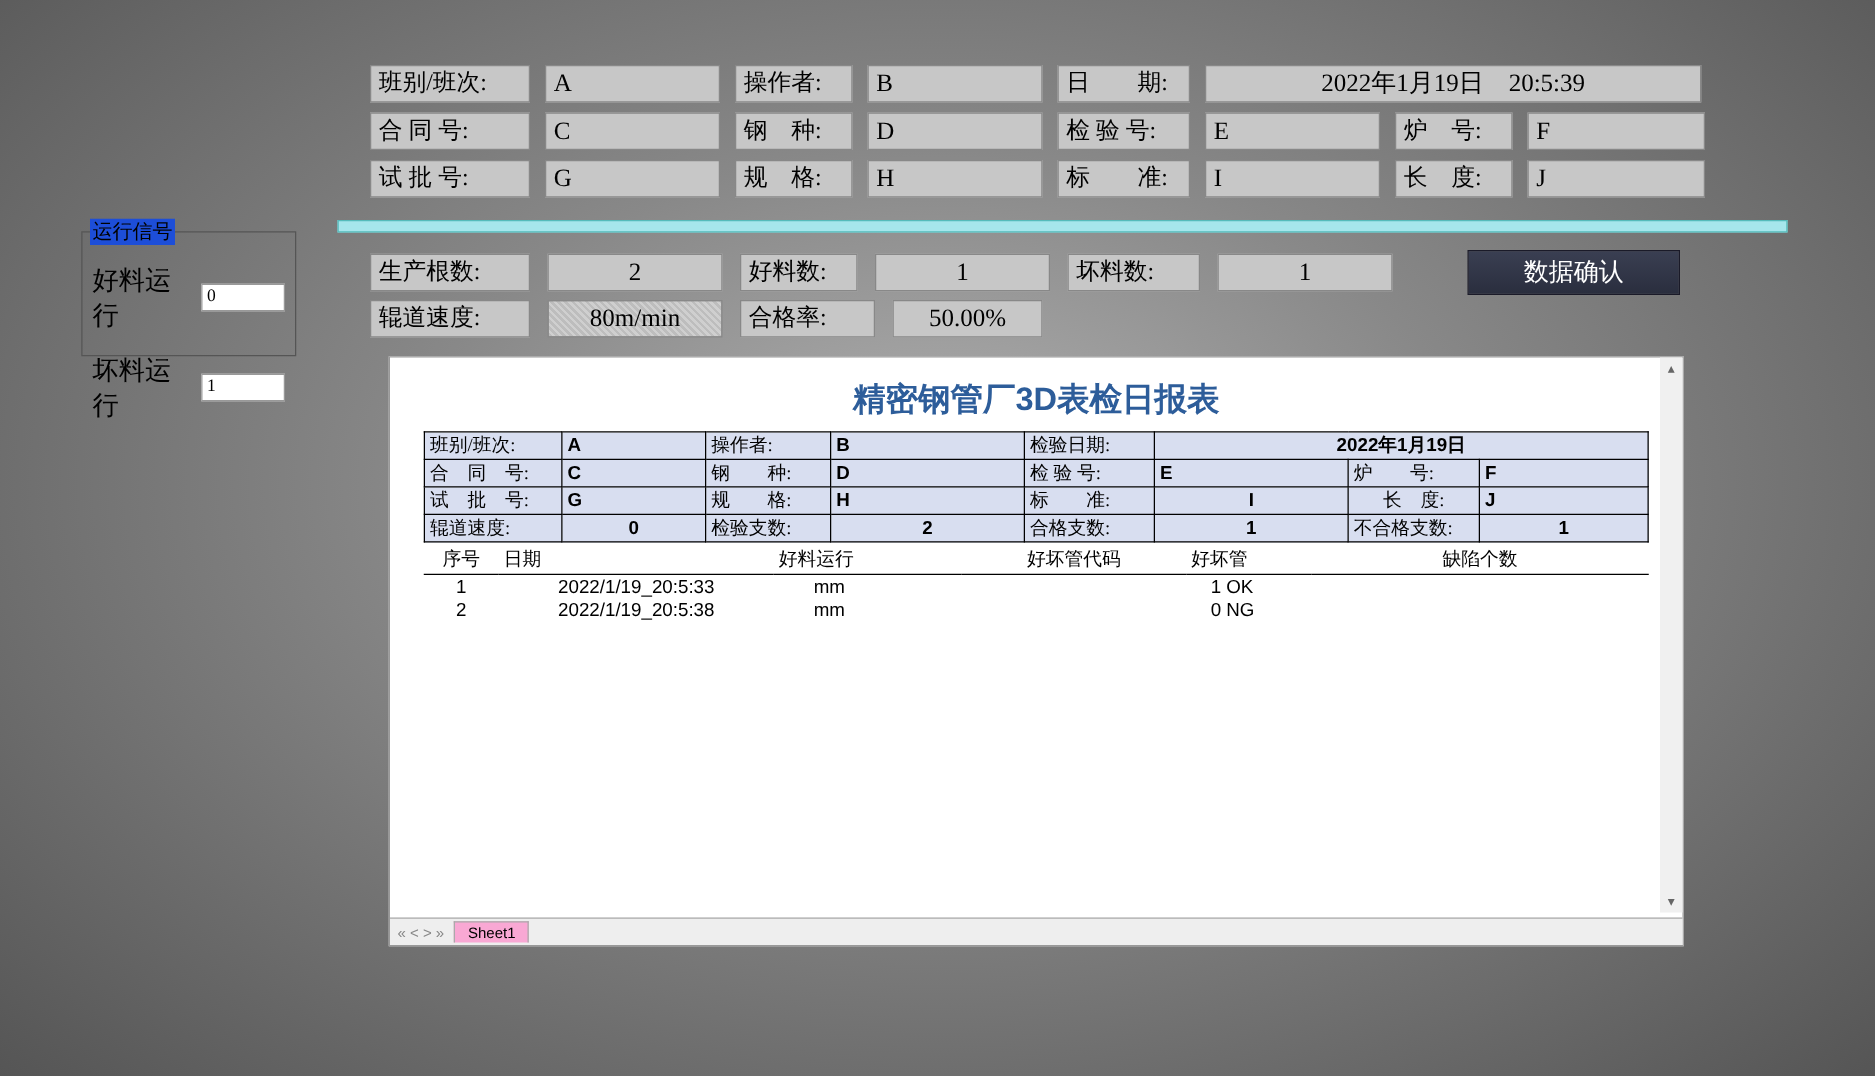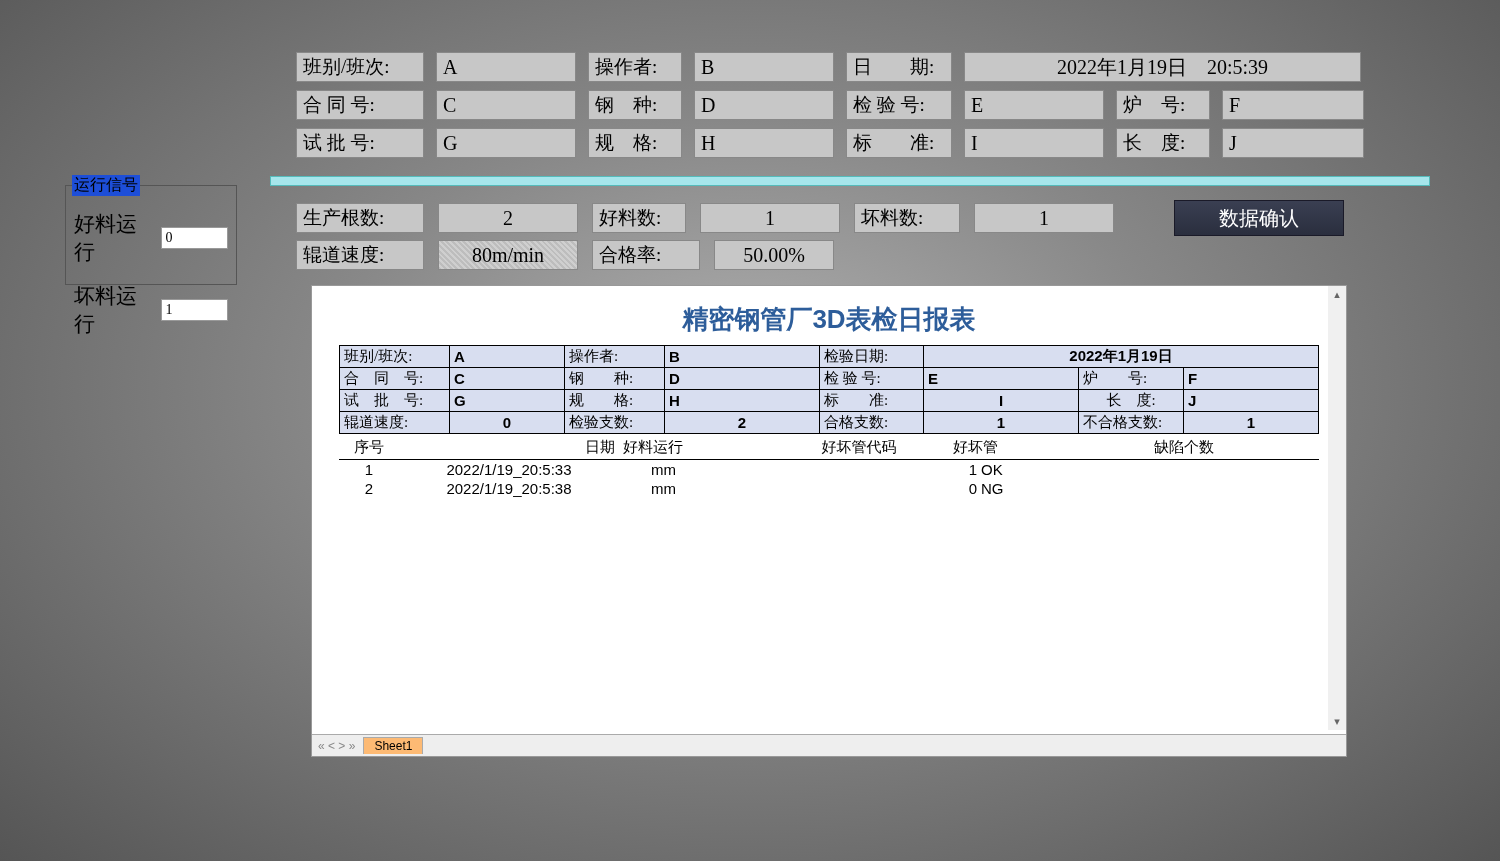--- a/index.html
+++ b/index.html
@@ -213,21 +213,21 @@
   .rpt-header tr.underline td { border-bottom: 2px solid #5a7fbf; }
   .rpt-cols {
     width: 980px;
     margin: 2px auto 0;
     display:flex;
     font-size: 15px;
     font-family:"SimSun",serif;
   }
   .rpt-cols div { border-bottom:1px solid #000; padding:2px 4px; }
   .c-seq{width:60px;text-align:center;}
-  .c-date{width:220px;text-align:right;}
+  .c-date{width:220px;text-align:left;}
   .c-len{width:150px;}
   .c-code{width:180px;text-align:center;}
   .c-pipe{width:100px;}
   .c-def{flex:1;text-align:center;}
   .rpt-data {
     width: 980px;
     margin: 0 auto;
     font-size: 15px;
     font-family:"Arial",sans-serif;
   }
@@ -246,21 +246,21 @@
     height:22px;
     border-top:1px solid #aaa;
     background:#eee;
     display:flex;
     align-items:center;
     font-size:12px;
     font-family:Arial,sans-serif;
   }
   .tabbar .nav { padding:0 6px; color:#888;}
   .tabbar .tab {
-    background:#fdba74;
+    background:#f9a8d4;
     border:1px solid #aaa;
     border-bottom:none;
     padding:1px 10px;
     margin-left:2px;
   }
 </style>
 </head>
 <body>
 
 <div class="signal-box">

